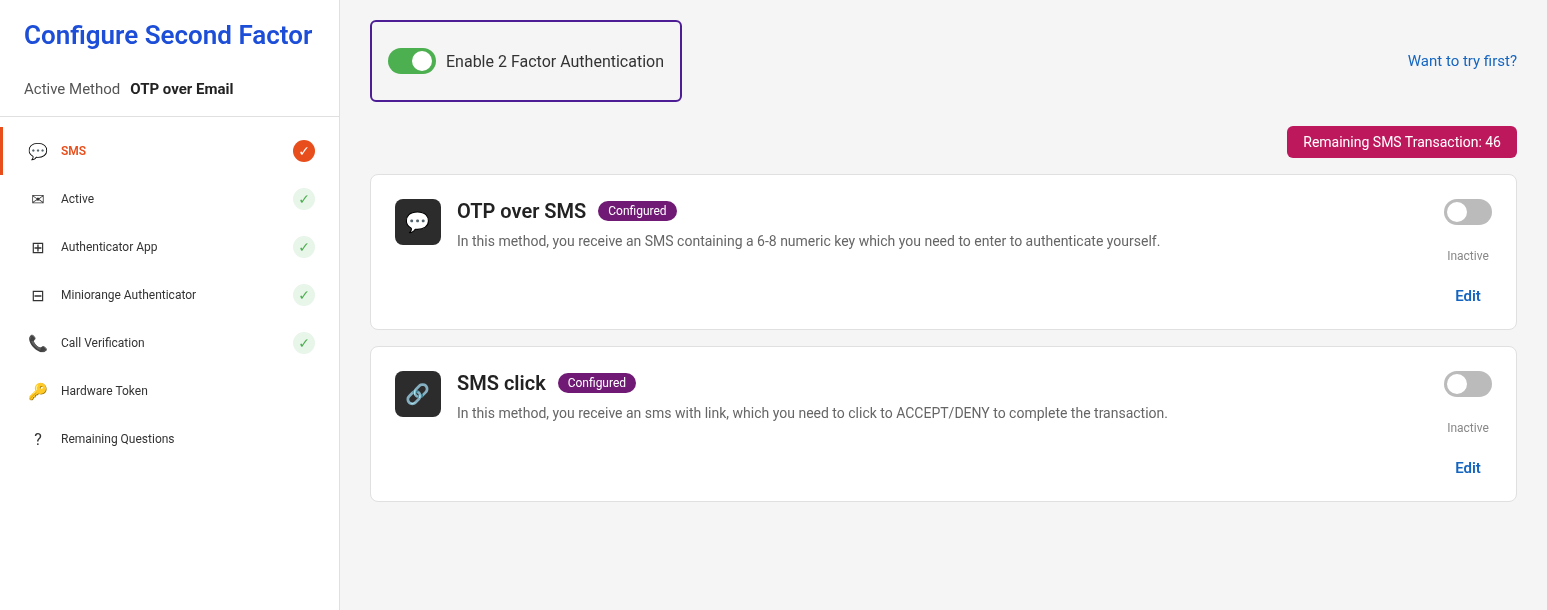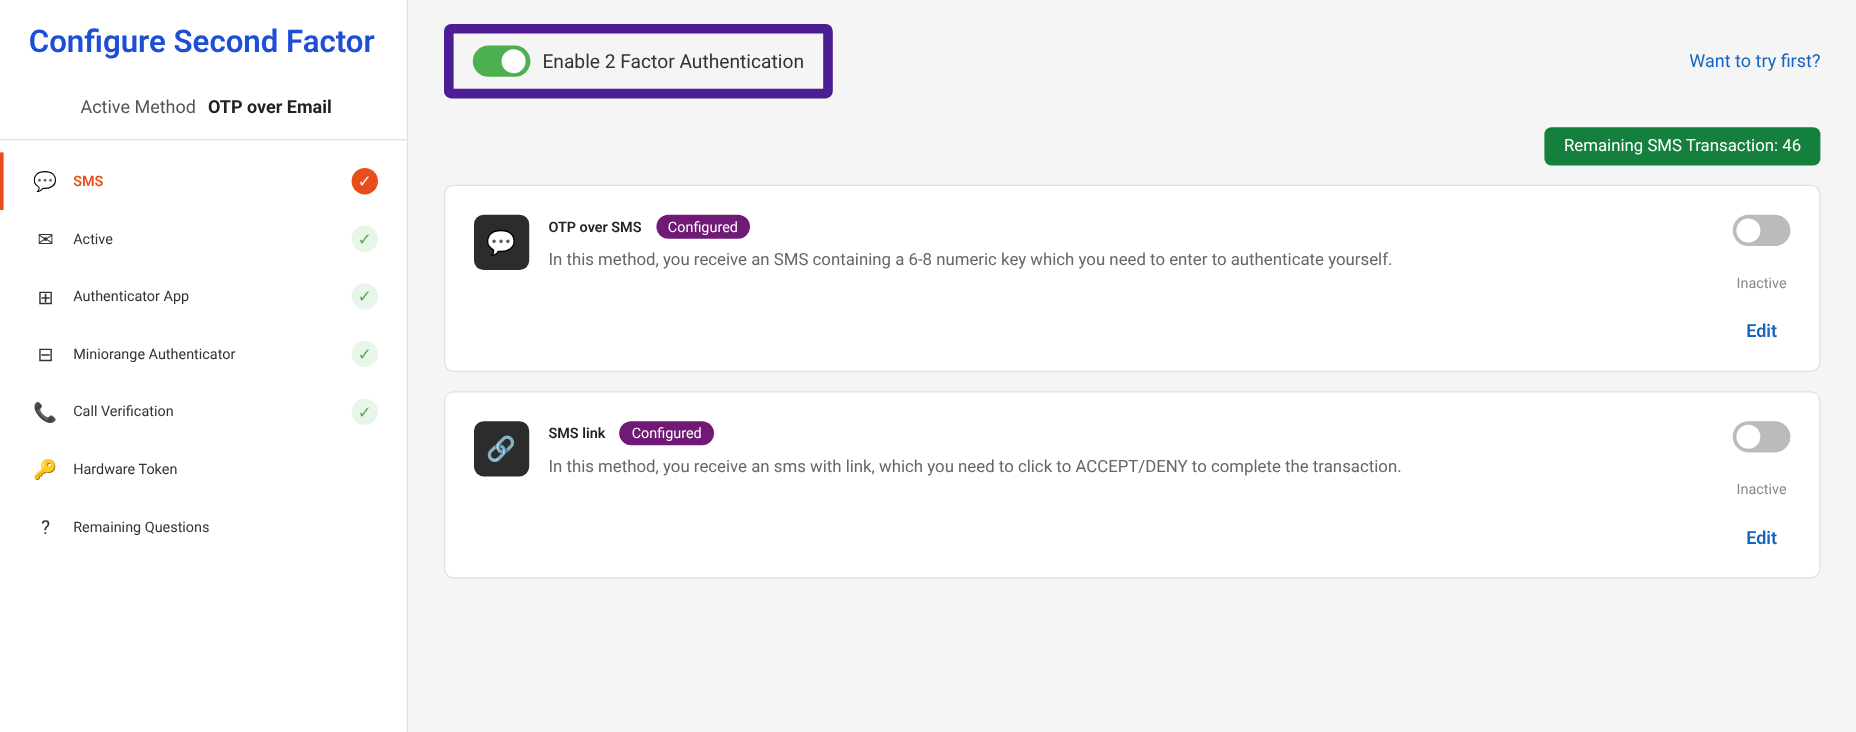--- a/index.html
+++ b/index.html
@@ -29,21 +29,20 @@
       font-weight: 600;
       color: #1d4ed8;
       padding: 0 24px 20px 24px;
     }
 
     .active-method-row {
       display: flex;
       align-items: center;
       gap: 10px;
       padding: 10px 24px 18px 24px;
-      margin-left: 43px;
     }
 
     .active-method-label {
       font-size: 15px;
       color: #555;
     }
 
     .active-method-value {
       font-size: 15px;
       font-weight: 700;
@@ -140,23 +139,23 @@
       display: flex;
       align-items: center;
       gap: 20px;
     }
 
     
     .toggle-box {
       display: flex;
       align-items: center;
       gap: 10px;
-      border: 8px solid #4c1d95;
+      border: 2px solid #4c1d95;
       border-radius: 6px;
-      padding: 10px 16px;
+      padding: 26px 16px;
     }
 
     .toggle-switch {
       position: relative;
       width: 48px;
       height: 26px;
     }
 
     .toggle-switch input {
       opacity: 0;
@@ -192,21 +191,21 @@
 
     .want-to-try {
       font-size: 15px;
       color: #1565C0;
       cursor: pointer;
       text-decoration: none;
     }
 
     
     .sms-badge {
-      background: #15803d;
+      background: #be185d;
       color: #fff;
       font-size: 14px;
       padding: 8px 16px;
       border-radius: 6px;
       text-align: right;
       margin-bottom: 16px;
       display: inline-block;
       float: right;
     }
 
@@ -247,21 +246,21 @@
     }
 
     .method-card-title-row {
       display: flex;
       align-items: center;
       gap: 12px;
       margin-bottom: 8px;
     }
 
     .method-card-title {
-      font-size: 12px;
+      font-size: 20px;
       font-weight: 600;
       color: #222;
     }
 
     .configured-badge {
       background: #701a75;
       color: #fff;
       font-size: 12px;
       padding: 3px 10px;
       border-radius: 20px;
@@ -422,21 +421,21 @@
         <div class="inactive-toggle-slider"></div>
       </div>
       <span class="inactive-label">Inactive</span>
       <a class="edit-link">Edit</a>
     </div>
   </div>
       <div class="method-card">
     <div class="method-card-icon">🔗</div>
     <div class="method-card-body">
       <div class="method-card-title-row">
-        <span class="method-card-title">SMS link</span>
+        <span class="method-card-title">SMS click</span>
         <span class="configured-badge">Configured</span>
       </div>
       <div class="method-card-desc">In this method, you receive an sms with link, which you need to click to ACCEPT/DENY to complete the transaction.</div>
     </div>
     <div class="method-card-actions">
       <div class="inactive-toggle">
         <div class="inactive-toggle-slider"></div>
       </div>
       <span class="inactive-label">Inactive</span>
       <a class="edit-link">Edit</a>

